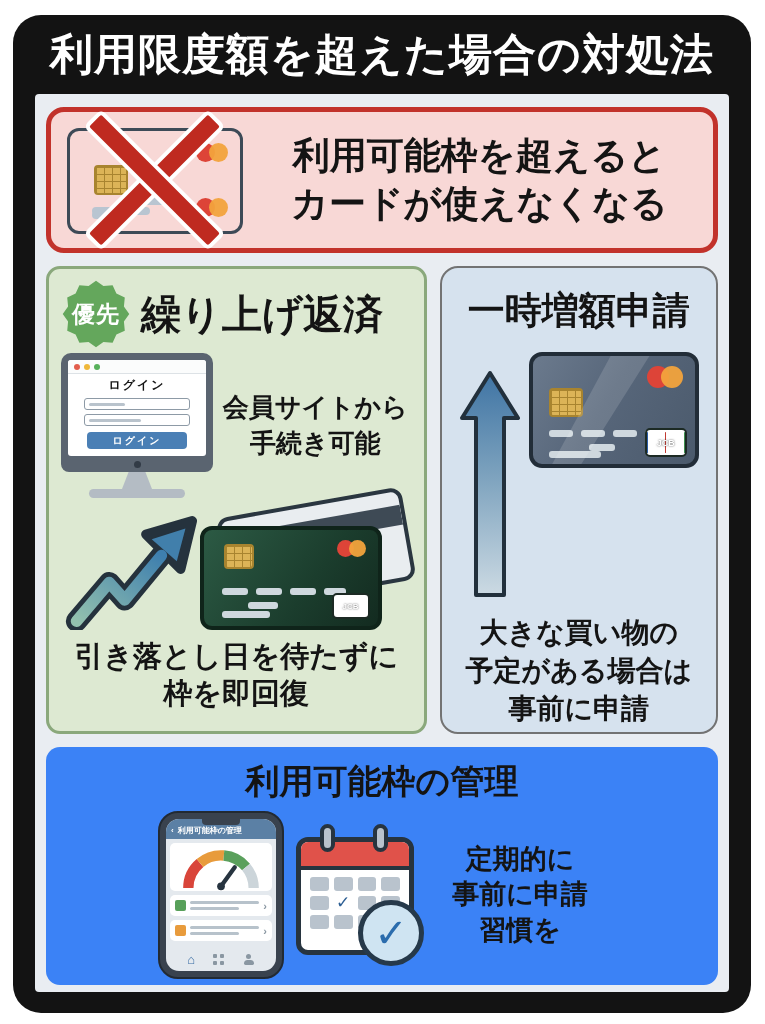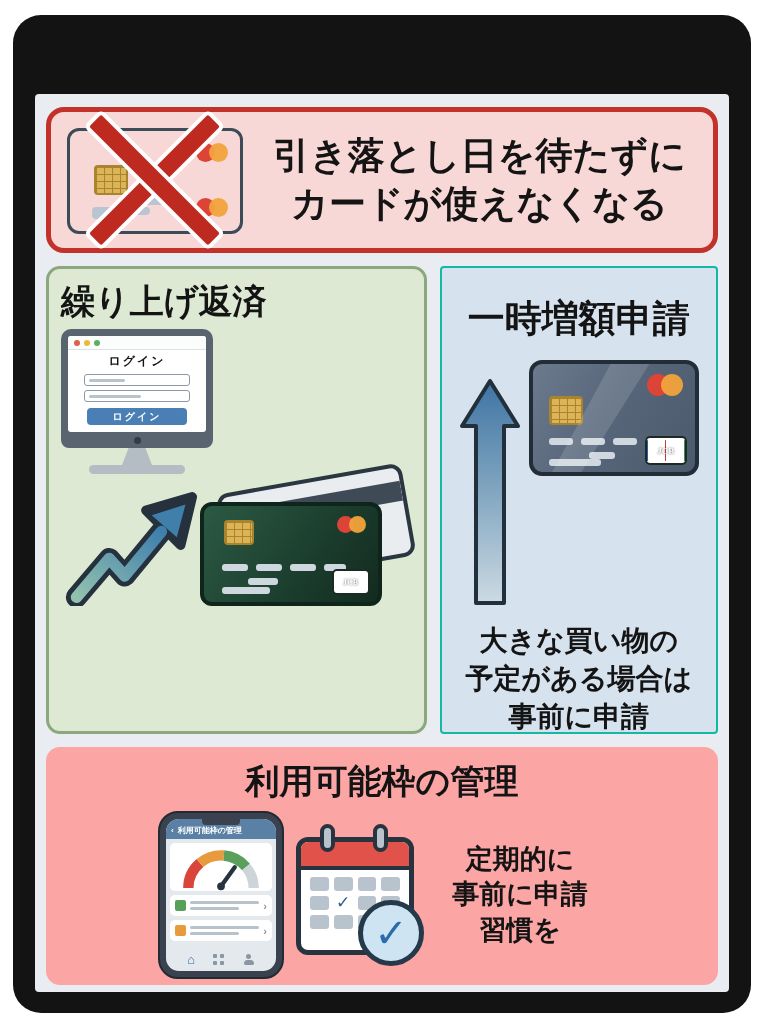--- a/index.html
+++ b/index.html
@@ -42,30 +42,30 @@
     border-radius:6px; }
   .rot45 { transform:rotate(45deg); }
   .rot-45 { transform:rotate(-45deg); }
   .alert-text { flex:1; text-align:center; font-size:37px; font-weight:900; line-height:1.3;
     padding-right:10px; }
 
   
   .cols { height:468px; flex:0 0 468px; display:flex; gap:13px; }
   .panel-green { flex:1.4; background:#dde9d2; border:3px solid #8aa87c; border-radius:14px;
     padding:8px 12px; }
-  .panel-blue { flex:1; background:#d6e2ee; border:2px solid #14b8a6; border-radius:4px;
-    padding:18px 12px; }
+  .panel-blue { flex:1; background:#d6e2ee; border:2px solid #737373; border-radius:18px;
+    padding:10px 12px; }
 
   
   .g-head { display:flex; align-items:center; gap:10px; margin:2px 0 4px; }
   .badge { position:relative; width:70px; height:70px; flex:0 0 70px; }
   .badge svg { display:block; }
   .badge-label { position:absolute; inset:0; display:flex; align-items:center; justify-content:center;
     color:#ffffff; font-size:23px; font-weight:900; letter-spacing:1px; }
-  .g-heading { font-size:34px; font-weight:900; }
+  .g-heading { font-size:40px; font-weight:900; }
   .g-row1 { display:flex; align-items:center; gap:6px; }
   .g-point1 { flex:1; text-align:center; font-size:26px; font-weight:900; line-height:1.35; }
   .g-row2 { display:flex; align-items:flex-end; justify-content:space-between; margin-top:4px;
     height:128px; padding:0 2px; }
   .g-big { text-align:center; font-size:29px; font-weight:900; line-height:1.28; margin-top:8px; }
   .g-note { text-align:center; font-size:23px; font-weight:900; margin-top:4px; }
 
   
   .monitor { width:152px; flex:0 0 152px; }
   .mon-outer { width:152px; background:#5a6470; border-radius:10px 10px 8px 8px; padding:7px 7px 0; }
@@ -94,21 +94,21 @@
   .card-back .dark-stripe { position:absolute; left:0; right:0; top:14px; height:20px; background:#3e4a55; }
   .card-front { position:absolute; left:0; bottom:0; width:182px; height:104px;
     background:linear-gradient(125deg,#2c5a44 0%,#1b3d2d 60%,#132b20 100%);
     border:4px solid #0f241a; border-radius:12px; }
   .card-front .chip { left:20px; top:14px; width:30px; height:25px; }
   .card-front .mc { top:10px; right:12px; }
   .card-front .mc i { width:17px; height:17px; }
   .card-front .mc i.c2 { margin-left:-5px; }
   .dash { position:absolute; background:#cfd8de; border-radius:3px; height:7px; }
   .jcb { position:absolute; right:8px; bottom:7px; background:#ffffff; border:2px solid #1c2a24;
-    border-radius:5px; display:flex; gap:18px; align-items:center; justify-content:center;font-family:Liberation Serif, serif; }
+    border-radius:5px; display:flex; gap:18px; align-items:center; justify-content:center; }
   .jcb i { display:block; border-radius:4px; }
   .jcb .b1 { background:#2b5ca8; } .jcb .b2 { background:#c23b32; } .jcb .b3 { background:#3d8f4e; }
   .jcb-label { position:absolute; inset:0; display:flex; align-items:center; justify-content:center;
     color:#ffffff; font-weight:bold; text-shadow:0 0 2px rgba(0,0,0,.7); }
   .card-front .jcb { width:38px; height:26px; } .card-front .jcb i { width:9px; height:18px; }
   .card-front .jcb-label { font-size:8px; }
 
   
   .b-heading { text-align:center; font-size:37px; font-weight:900; margin-top:8px; }
   .b-illus { display:flex; justify-content:center; gap:8px; margin-top:16px; }
@@ -127,21 +127,21 @@
     background:rgba(255,255,255,.14); clip-path:polygon(48% 0,72% 0,30% 100%,12% 100%); }
   .card-slate .chip { left:16px; top:32px; width:34px; height:29px; }
   .card-slate .mc { top:10px; right:12px; }
   .card-slate .mc i { width:22px; height:22px; }
   .card-slate .mc i.c2 { margin-left:-8px; }
   .card-slate .jcb { width:42px; height:29px; } .card-slate .jcb i { width:10px; height:21px; }
   .card-slate .jcb-label { font-size:9px; }
   .b-desc { text-align:center; font-size:28px; font-weight:900; line-height:1.35; margin-top:16px; }
 
   
-  .panel-bottom { flex:1; background:#fca5a5; border-radius:14px; padding:6px 8px; }
+  .panel-bottom { flex:1; background:#3b82f6; border-radius:14px; padding:6px 8px; }
   .bt-heading { text-align:center; font-size:34px; font-weight:900; margin:6px 0 6px; }
   .bt-row { display:flex; align-items:center; justify-content:center; gap:10px; }
   .bt-text { text-align:center; font-size:27px; font-weight:900; line-height:1.32; }
   .bt-text.t1 { width:218px; } .bt-text.t2 { width:172px; }
 
   
   .phone { width:126px; flex:0 0 126px; }
   .ph-frame { background:#39424e; border:2px solid #222a33; border-radius:20px; padding:6px;
     height:168px; position:relative; }
   .ph-screen { background:#e4e9ee; border-radius:13px; height:100%; overflow:hidden;
@@ -186,20 +186,21 @@
   .cal-cell.chk { background:transparent; color:#2d5f94; font-size:17px; font-weight:900;
     line-height:14px; text-align:center; }
   .cal-circle { position:absolute; right:0; bottom:0; width:66px; height:66px; background:#cfe4f2;
     border:5px solid #26394a; border-radius:50%; display:flex; align-items:center;
     justify-content:center; color:#2b6cad; font-size:40px; font-weight:900; z-index:3; }
 </style>
 </head>
 <body>
 
 <div class="frame">
+  <div class="titlebar">利用限度額を超えた場合の対処法</div>
 
   <div class="content">
 
     <section class="alert">
       <div class="alert-iconzone">
         <div class="blocked-card">
           <div class="bcard">
             <span class="chip"></span>
             <span class="mc mc-top">
                 <i class="c1"></i>
@@ -210,28 +211,34 @@
                 <i class="c2"></i>
               </span>
             <span class="stripe-l" style="left:22px;top:76px;width:58px;"></span>
             <span class="stripe-l" style="left:22px;bottom:12px;width:40px;"></span>
             <span class="stripe-l" style="right:58px;bottom:26px;width:46px;"></span>
           </div>
           <span class="cross-bar rot45"></span>
           <span class="cross-bar rot-45"></span>
         </div>
       </div>
-      <div class="alert-text ml">引き落とし日を待たずに
+      <div class="alert-text ml">利用可能枠を超えると
 カードが使えなくなる</div>
     </section>
 
     <section class="cols">
 
       <div class="panel-green">
         <div class="g-head">
+          <span class="badge">
+            <svg width="70" height="70" viewBox="0 0 80 80">
+              <polygon fill="#64a75c" points="78,40 71.9,48.5 72.9,59 63.3,63.3 59,72.9 48.5,71.9 40,78 31.5,71.9 21,72.9 16.7,63.3 7.1,59 8.1,48.5 2,40 8.1,31.5 7.1,21 16.7,16.7 21,7.1 31.5,8.1 40,2 48.5,8.1 59,7.1 63.3,16.7 72.9,21 71.9,31.5"></polygon>
+            </svg>
+            <span class="badge-label">優先</span>
+          </span>
           <span class="g-heading">繰り上げ返済</span>
         </div>
 
         <div class="g-row1">
           <div class="monitor">
             <div class="mon-outer">
               <div class="mon-screen">
                 <div class="browbar">
                   <span class="dot r"></span>
                   <span class="dot y"></span>
@@ -246,20 +253,22 @@
                   </div>
                 <div class="mon-btn">ログイン</div>
               </div>
               <div class="mon-chin">
                   <span class="cam"></span>
                 </div>
             </div>
             <div class="mon-neck"></div>
             <div class="mon-base"></div>
           </div>
+          <div class="g-point1 ml">会員サイトから
+手続き可能</div>
         </div>
 
         <div class="g-row2">
           <svg width="135" height="118" viewBox="0 0 140 120">
             <defs>
               <linearGradient id="zg" x1="0" y1="1" x2="1" y2="0">
                 <stop offset="0" stop-color="#93c1ae"></stop>
                   <stop offset="1" stop-color="#3e7fae"></stop>
               </linearGradient>
             </defs>
@@ -287,20 +296,22 @@
               <span class="jcb">
                 <i class="b1"></i>
                   <i class="b2"></i>
                   <i class="b3"></i>
                 <span class="jcb-label">JCB</span>
               </span>
             </div>
           </div>
         </div>
 
+        <div class="g-big ml">引き落とし日を待たずに
+枠を即回復</div>
       </div>
 
       <div class="panel-blue">
         <div class="b-heading">一時増額申請</div>
         <div class="b-illus">
           <svg class="uparrow" width="62" height="228" viewBox="0 0 62 228">
             <defs>
               <linearGradient id="ug" x1="0" y1="0" x2="0" y2="1">
                 <stop offset="0" stop-color="#3f74a4"></stop>
                   <stop offset="0.45" stop-color="#7ba1bd"></stop>

